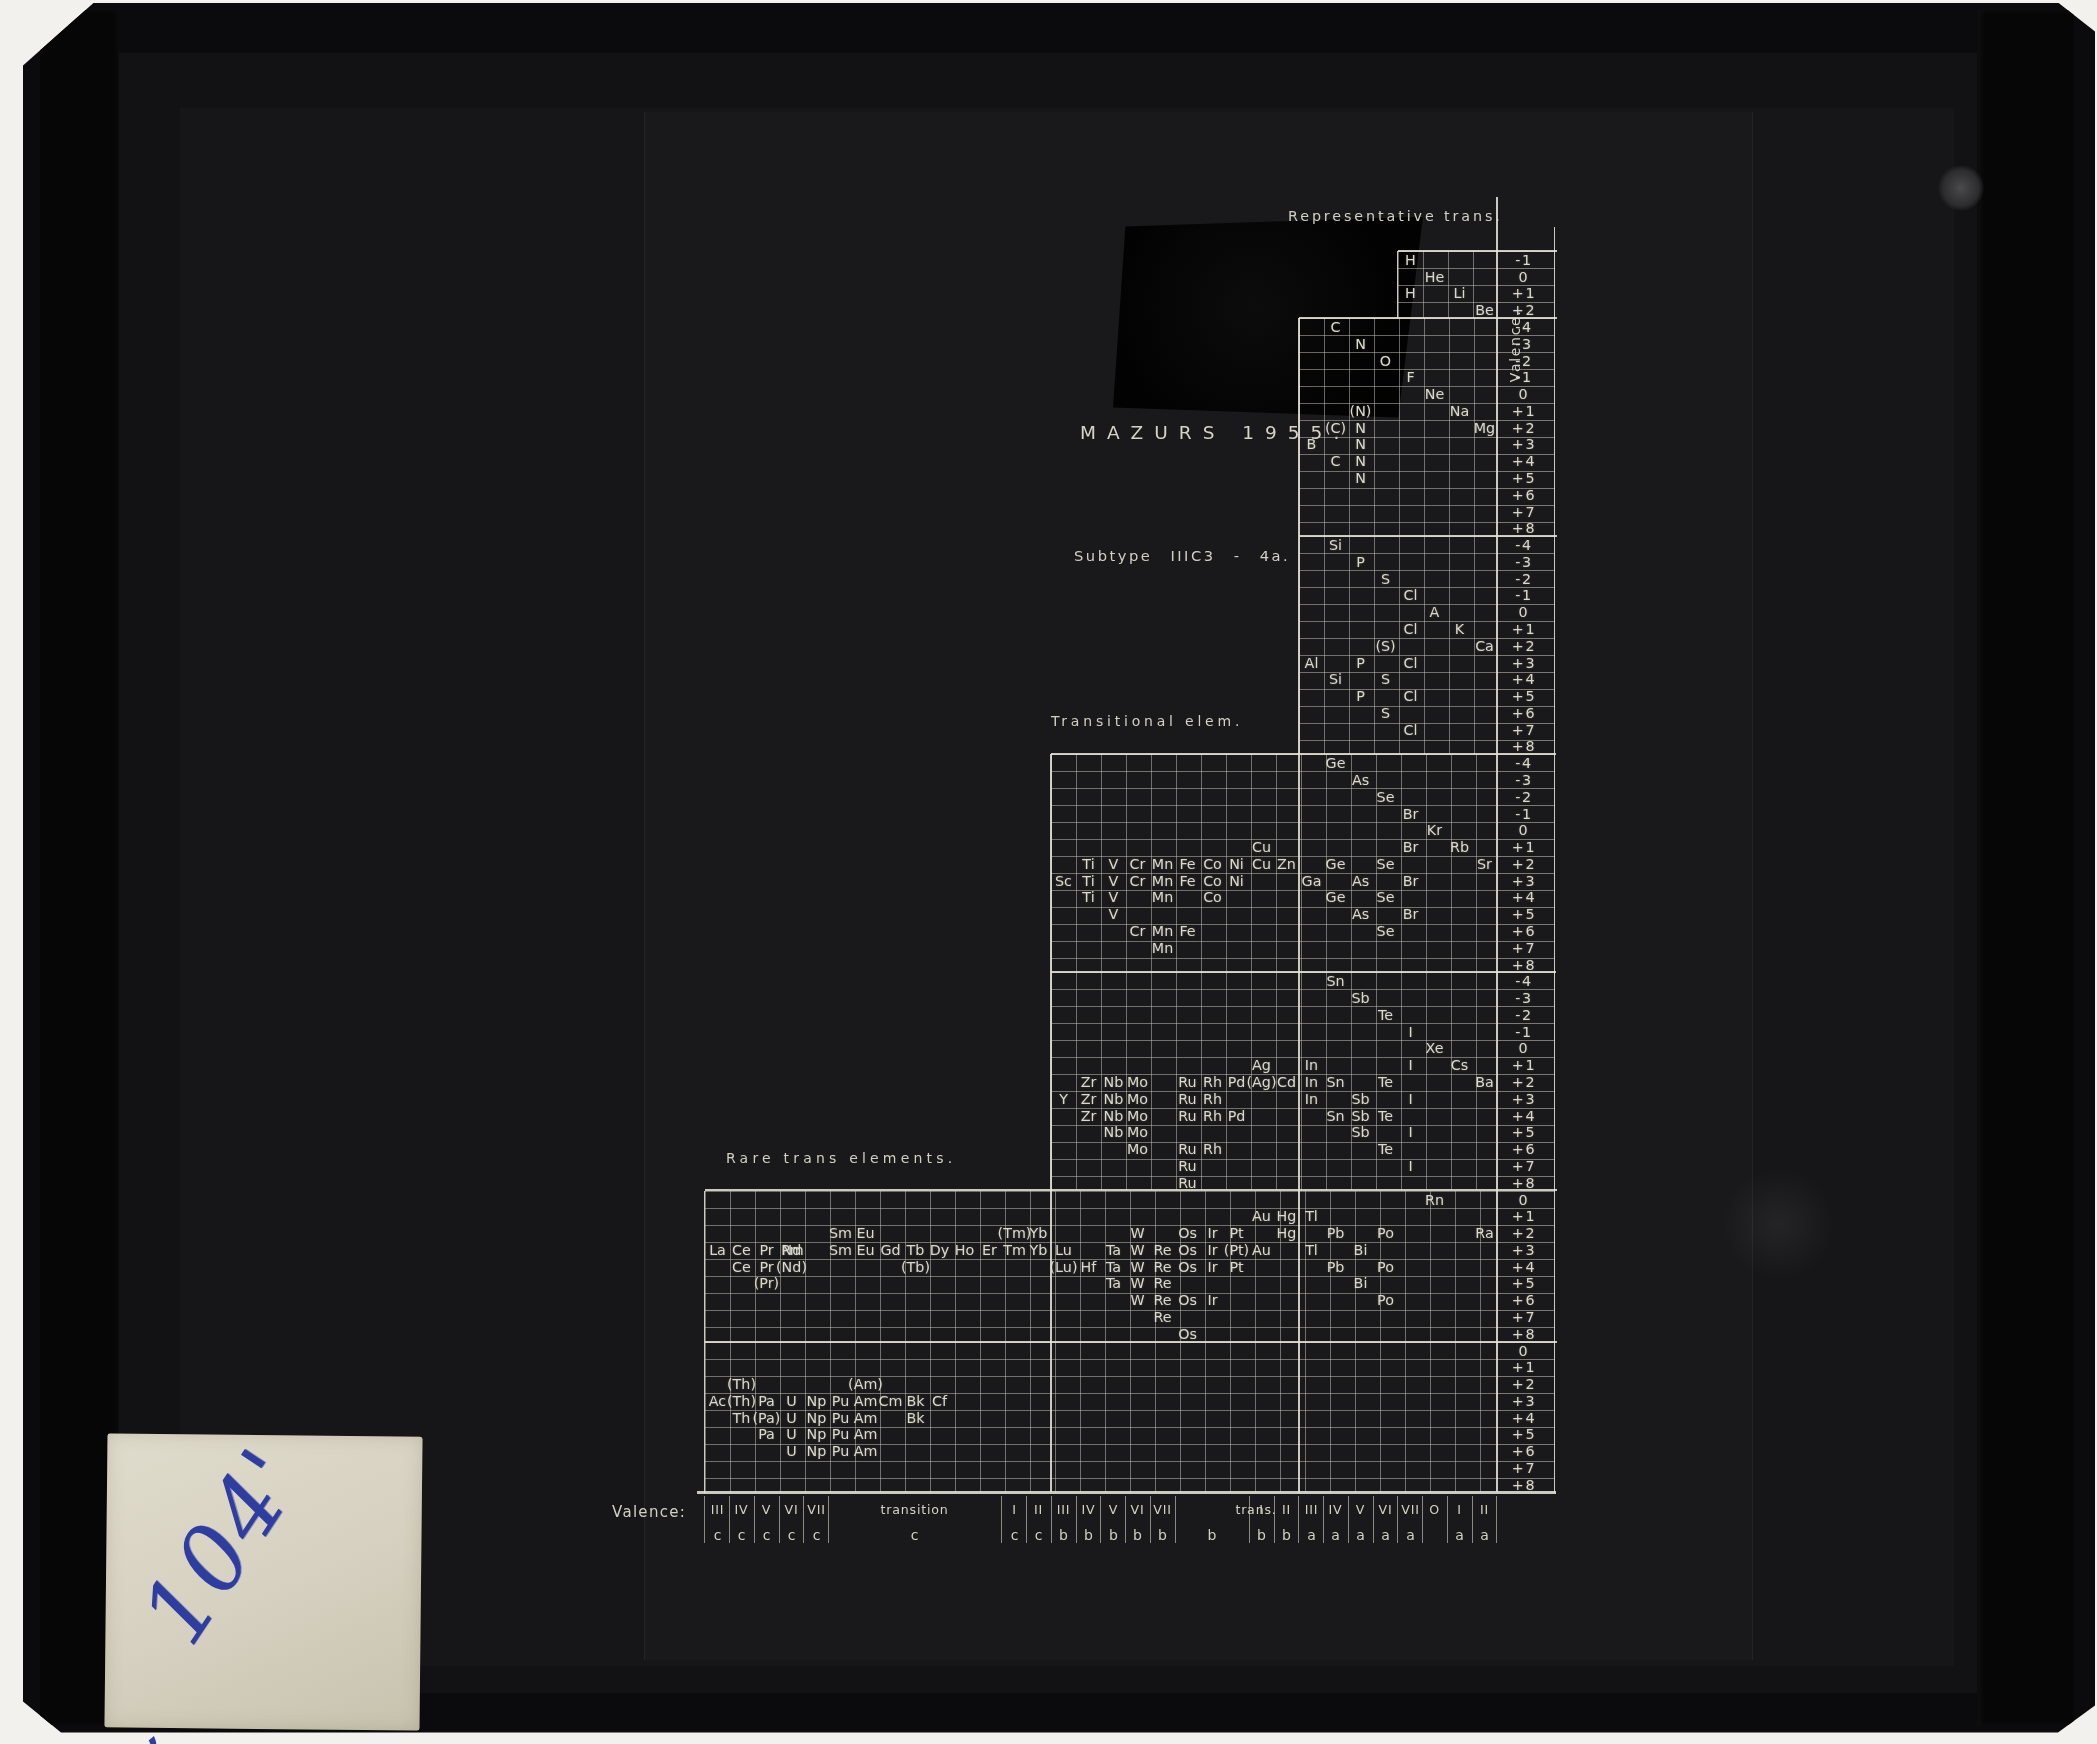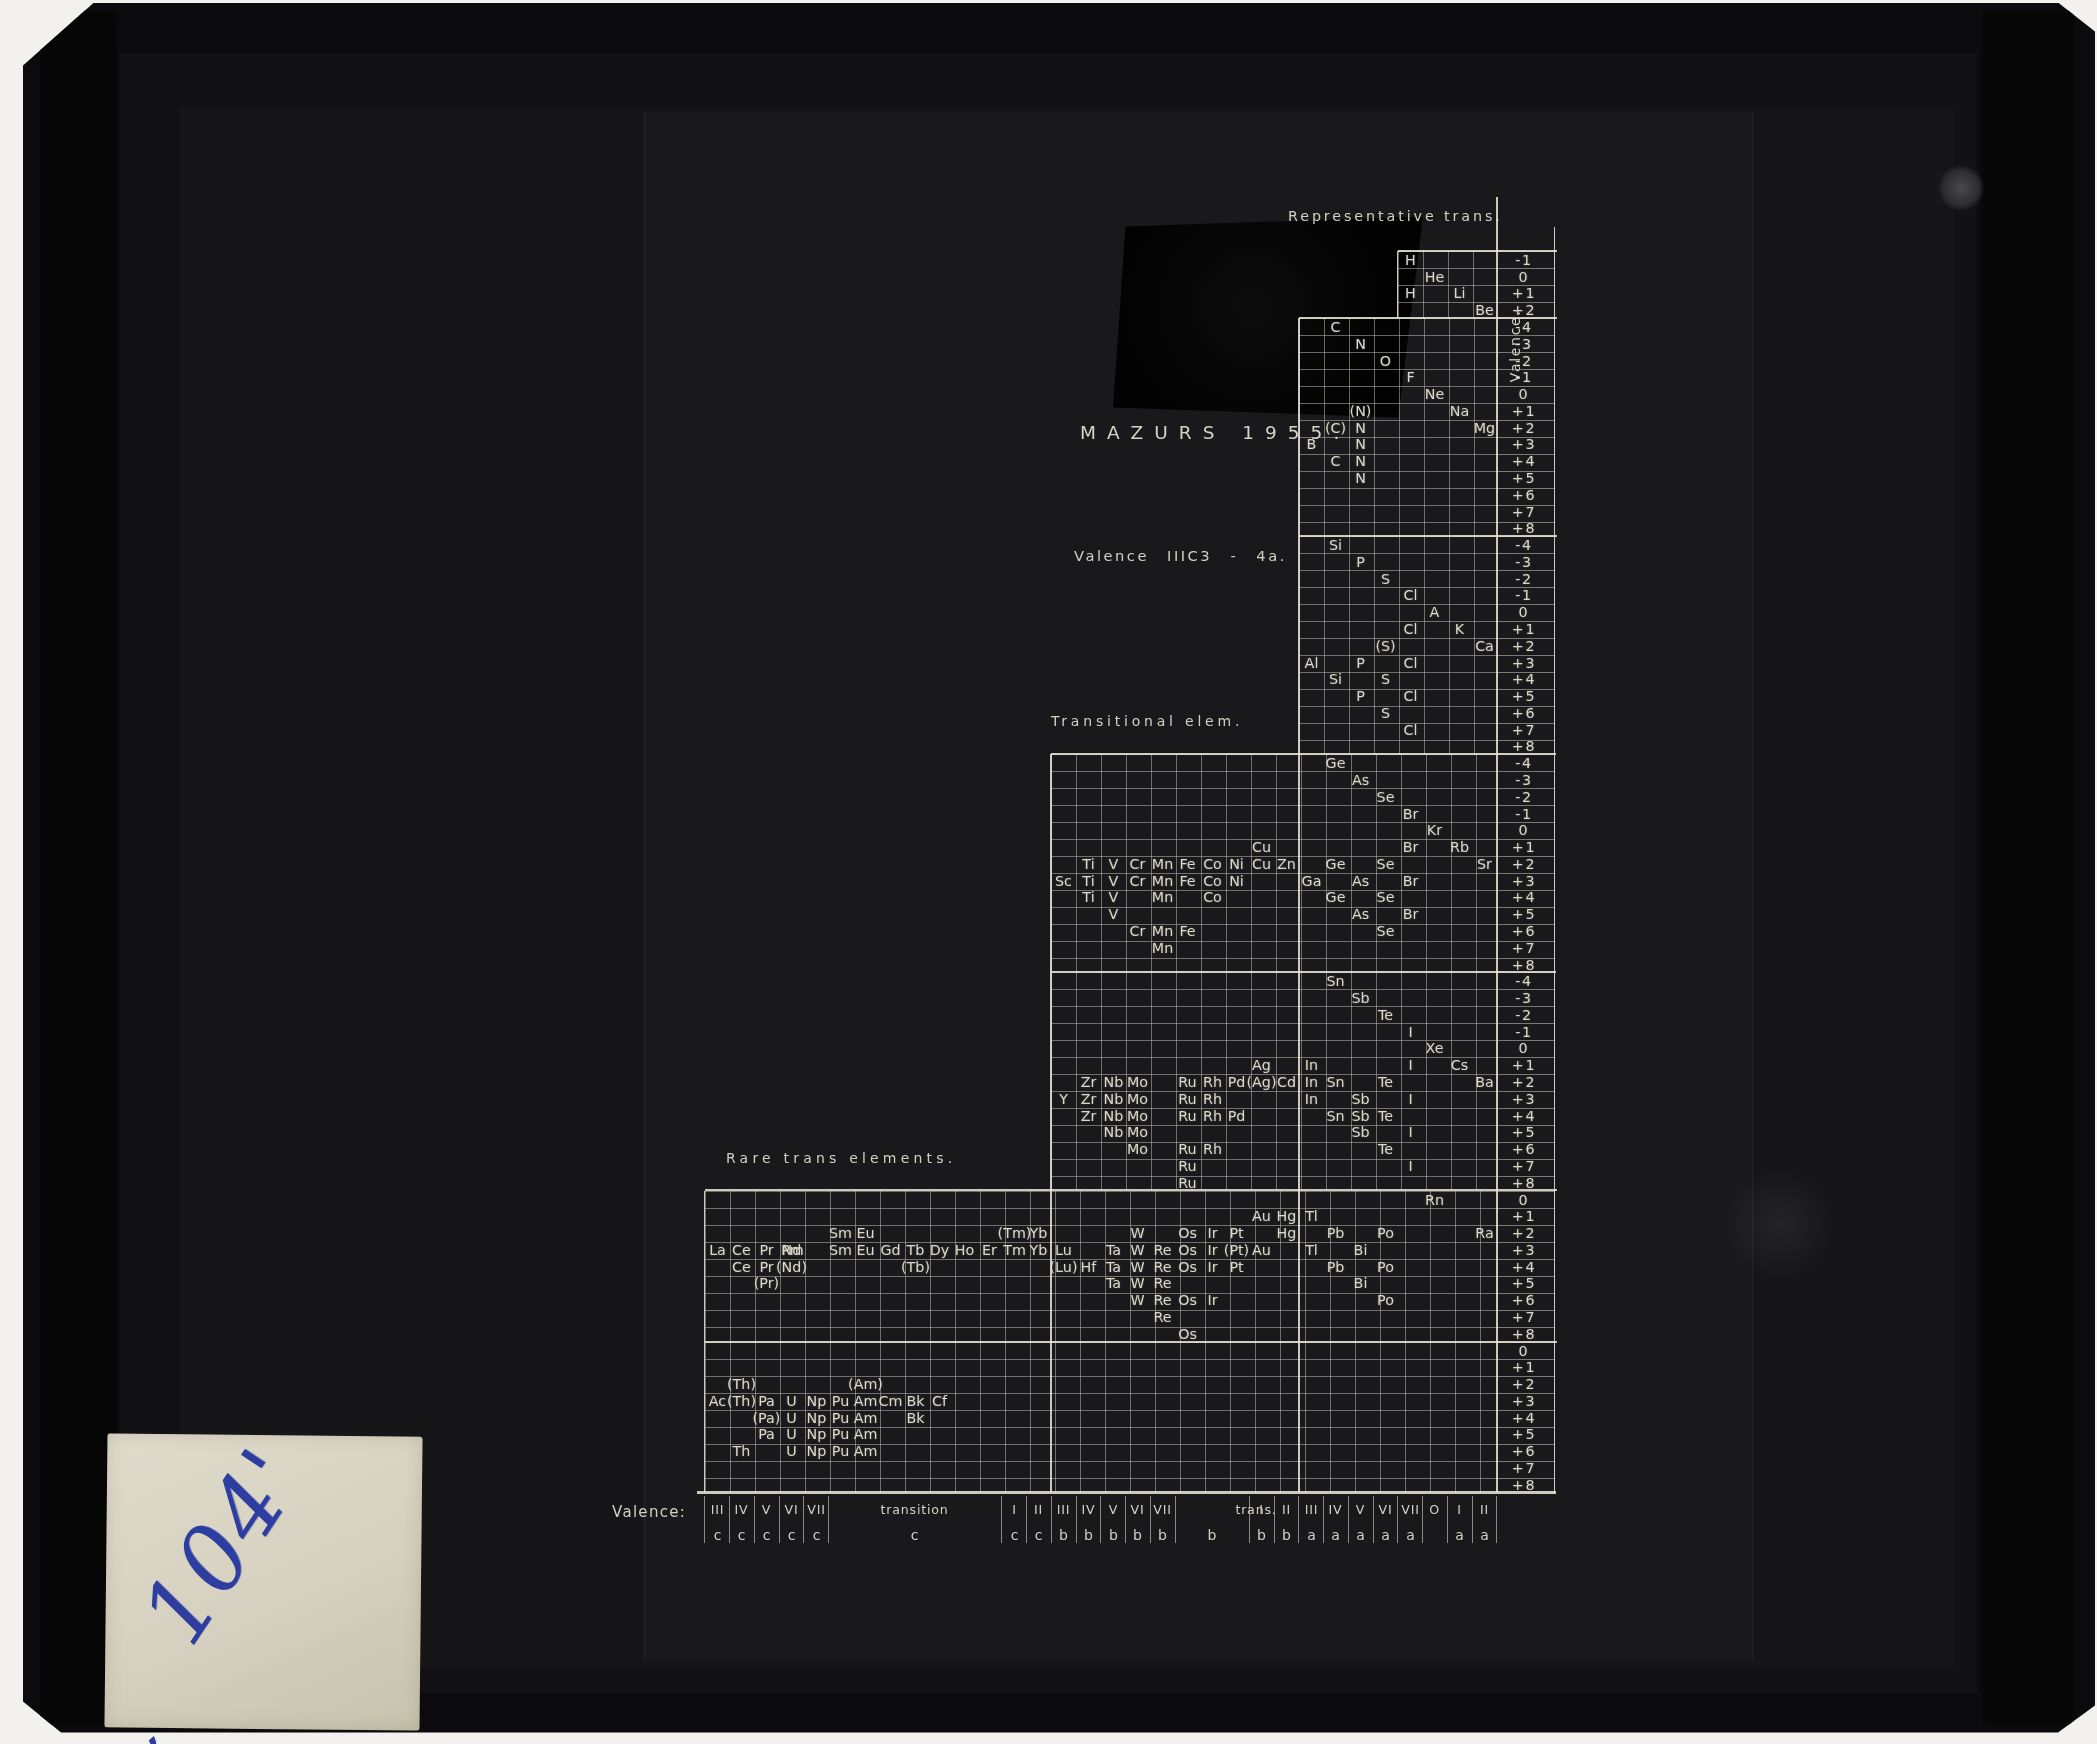--- a/index.html
+++ b/index.html
@@ -70,21 +70,21 @@
         <div class="flare circ"></div>
         <div class="flare blob"></div>
       </div>
     </div>
   </div>
 
   <div class="diagram" id="diagram">
     <div class="hdr rep">Representative trans.</div>
     <div class="hdr val">Valence.</div>
     <div class="hdr title">MAZURS 1955.</div>
-    <div class="hdr subtype">Valence IIIC3 - 4a.</div>
+    <div class="hdr subtype">Subtype IIIC3 - 4a.</div>
     <div class="hdr trans">Transitional elem.</div>
     <div class="hdr rare">Rare trans elements.</div>
     <div class="hdr groups">Valence:</div>
   <div class="blk" style="left: 1398px; top: 251px; width: 99px; height: 67px; background-size: 25px 17px;"></div>
       <div class="strip" style="left: 1497px; top: 251px; width: 58px; height: 67px; background-size: 58px 17px;"></div>
       <div class="vnum" style="left: 1500px; top: 251px; width: 48px; height: 17px;">-1</div>
       <div class="sym" style="left: 1398px; top: 251px; width: 25px; height: 17px;">H</div>
       <div class="vnum" style="left: 1500px; top: 268px; width: 48px; height: 17px;">0</div>
       <div class="sym" style="left: 1422px; top: 268px; width: 25px; height: 17px;">He</div>
       <div class="vnum" style="left: 1500px; top: 284px; width: 48px; height: 17px;">+1</div>
@@ -369,21 +369,21 @@
       <div class="sym" style="left: 729px; top: 1392px; width: 25px; height: 17px;">(Th)</div>
       <div class="sym" style="left: 754px; top: 1392px; width: 25px; height: 17px;">Pa</div>
       <div class="sym" style="left: 779px; top: 1392px; width: 25px; height: 17px;">U</div>
       <div class="sym" style="left: 804px; top: 1392px; width: 25px; height: 17px;">Np</div>
       <div class="sym" style="left: 828px; top: 1392px; width: 25px; height: 17px;">Pu</div>
       <div class="sym" style="left: 853px; top: 1392px; width: 25px; height: 17px;">Am</div>
       <div class="sym" style="left: 878px; top: 1392px; width: 25px; height: 17px;">Cm</div>
       <div class="sym" style="left: 903px; top: 1392px; width: 25px; height: 17px;">Bk</div>
       <div class="sym" style="left: 927px; top: 1392px; width: 25px; height: 17px;">Cf</div>
       <div class="vnum" style="left: 1500px; top: 1409px; width: 48px; height: 17px;">+4</div>
-      <div class="sym" style="left: 729px; top: 1409px; width: 25px; height: 17px; margin-top: 33px;">Th</div>
+      <div class="sym" style="left: 729px; top: 1409px; width: 25px; height: 17px;">Th</div>
       <div class="sym" style="left: 754px; top: 1409px; width: 25px; height: 17px;">(Pa)</div>
       <div class="sym" style="left: 779px; top: 1409px; width: 25px; height: 17px;">U</div>
       <div class="sym" style="left: 804px; top: 1409px; width: 25px; height: 17px;">Np</div>
       <div class="sym" style="left: 828px; top: 1409px; width: 25px; height: 17px;">Pu</div>
       <div class="sym" style="left: 853px; top: 1409px; width: 25px; height: 17px;">Am</div>
       <div class="sym" style="left: 903px; top: 1409px; width: 25px; height: 17px;">Bk</div>
       <div class="vnum" style="left: 1500px; top: 1425px; width: 48px; height: 17px;">+5</div>
       <div class="sym" style="left: 754px; top: 1425px; width: 25px; height: 17px;">Pa</div>
       <div class="sym" style="left: 779px; top: 1425px; width: 25px; height: 17px;">U</div>
       <div class="sym" style="left: 804px; top: 1425px; width: 25px; height: 17px;">Np</div>

